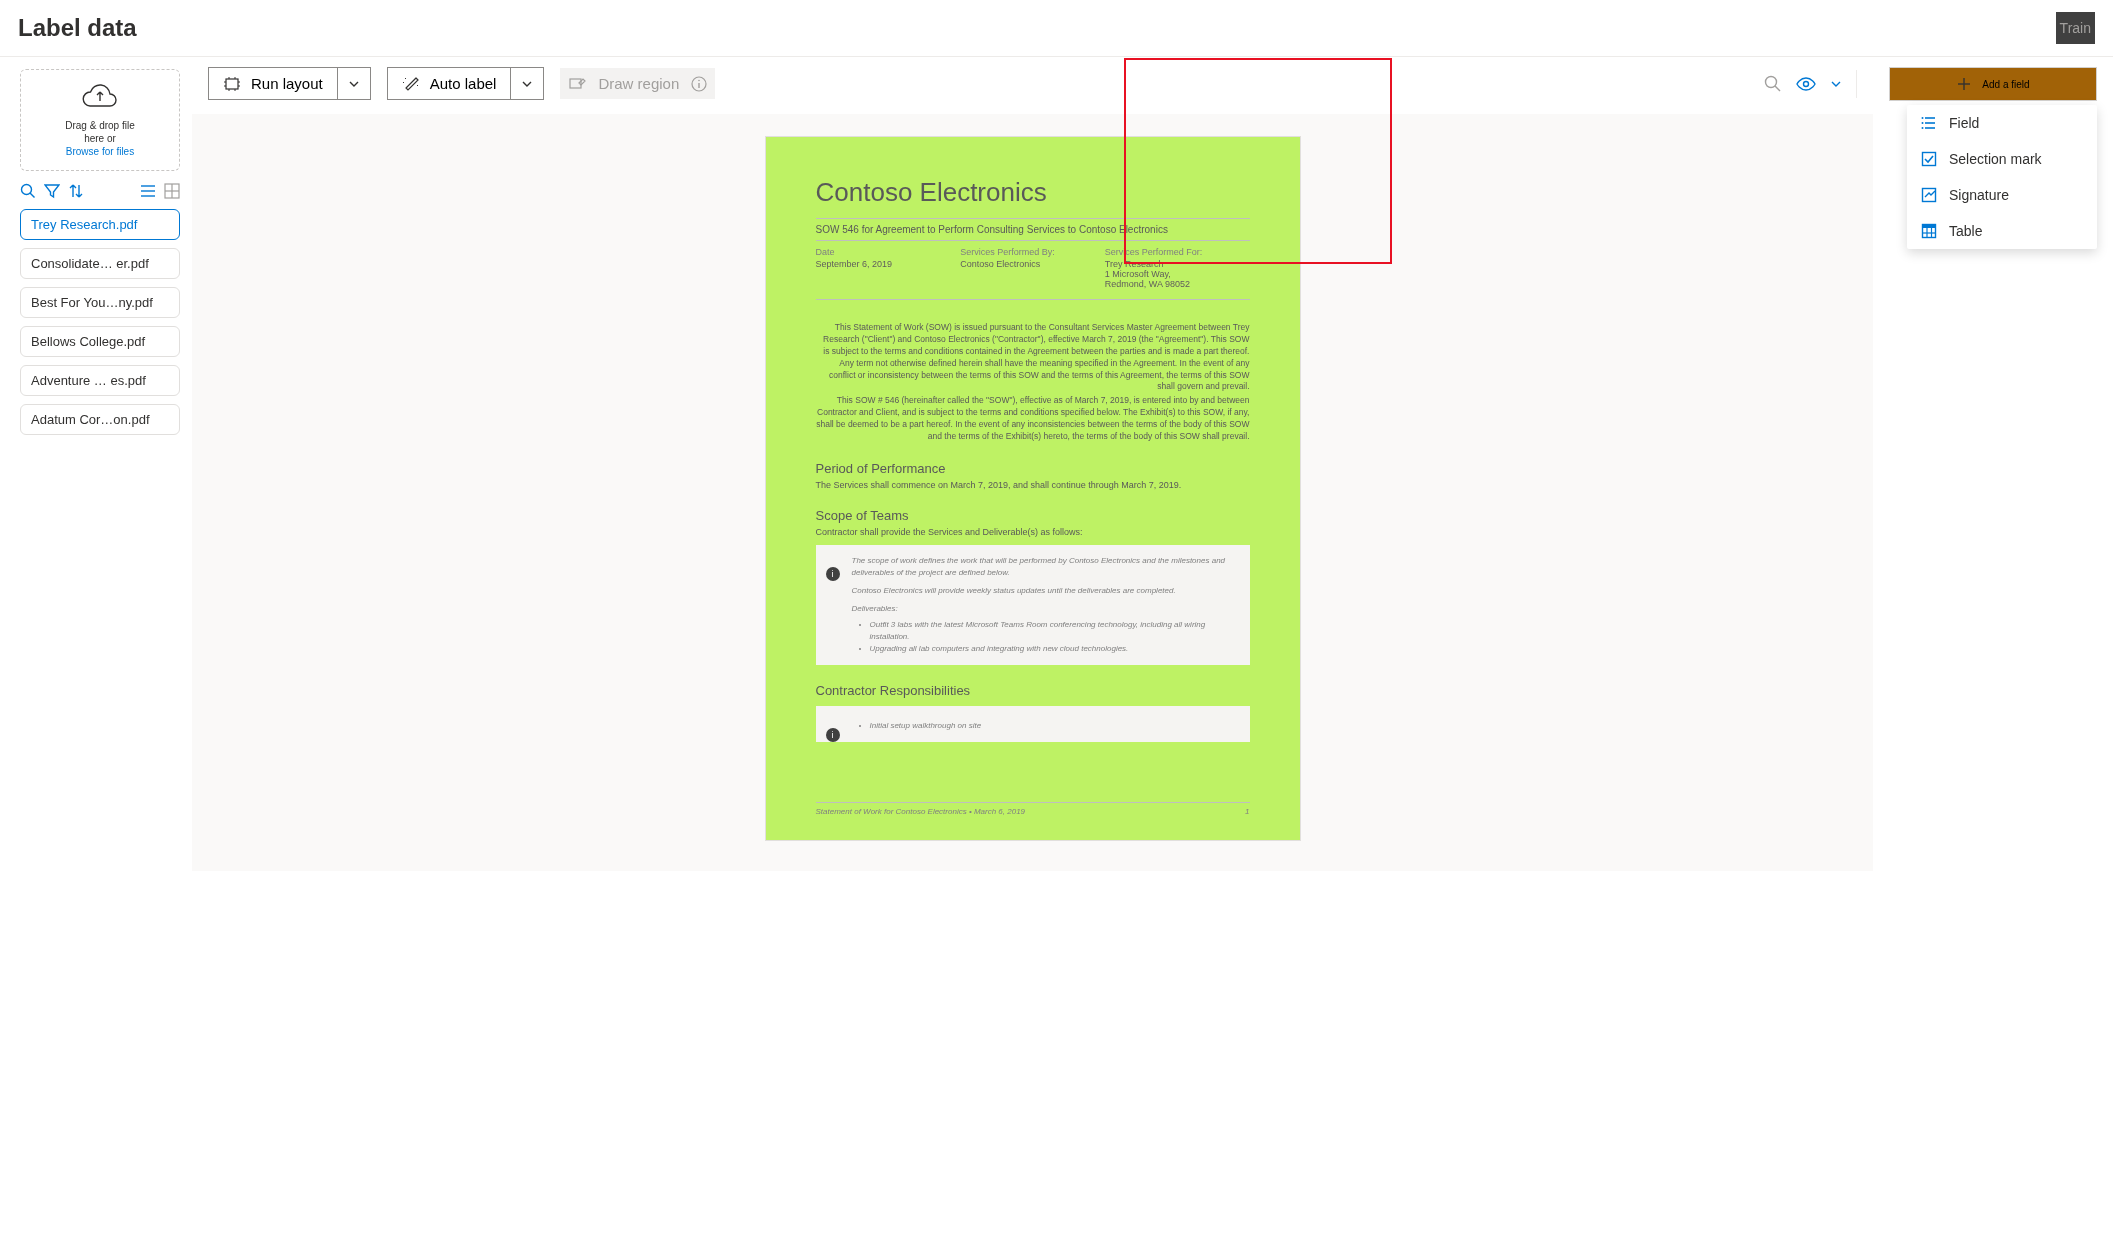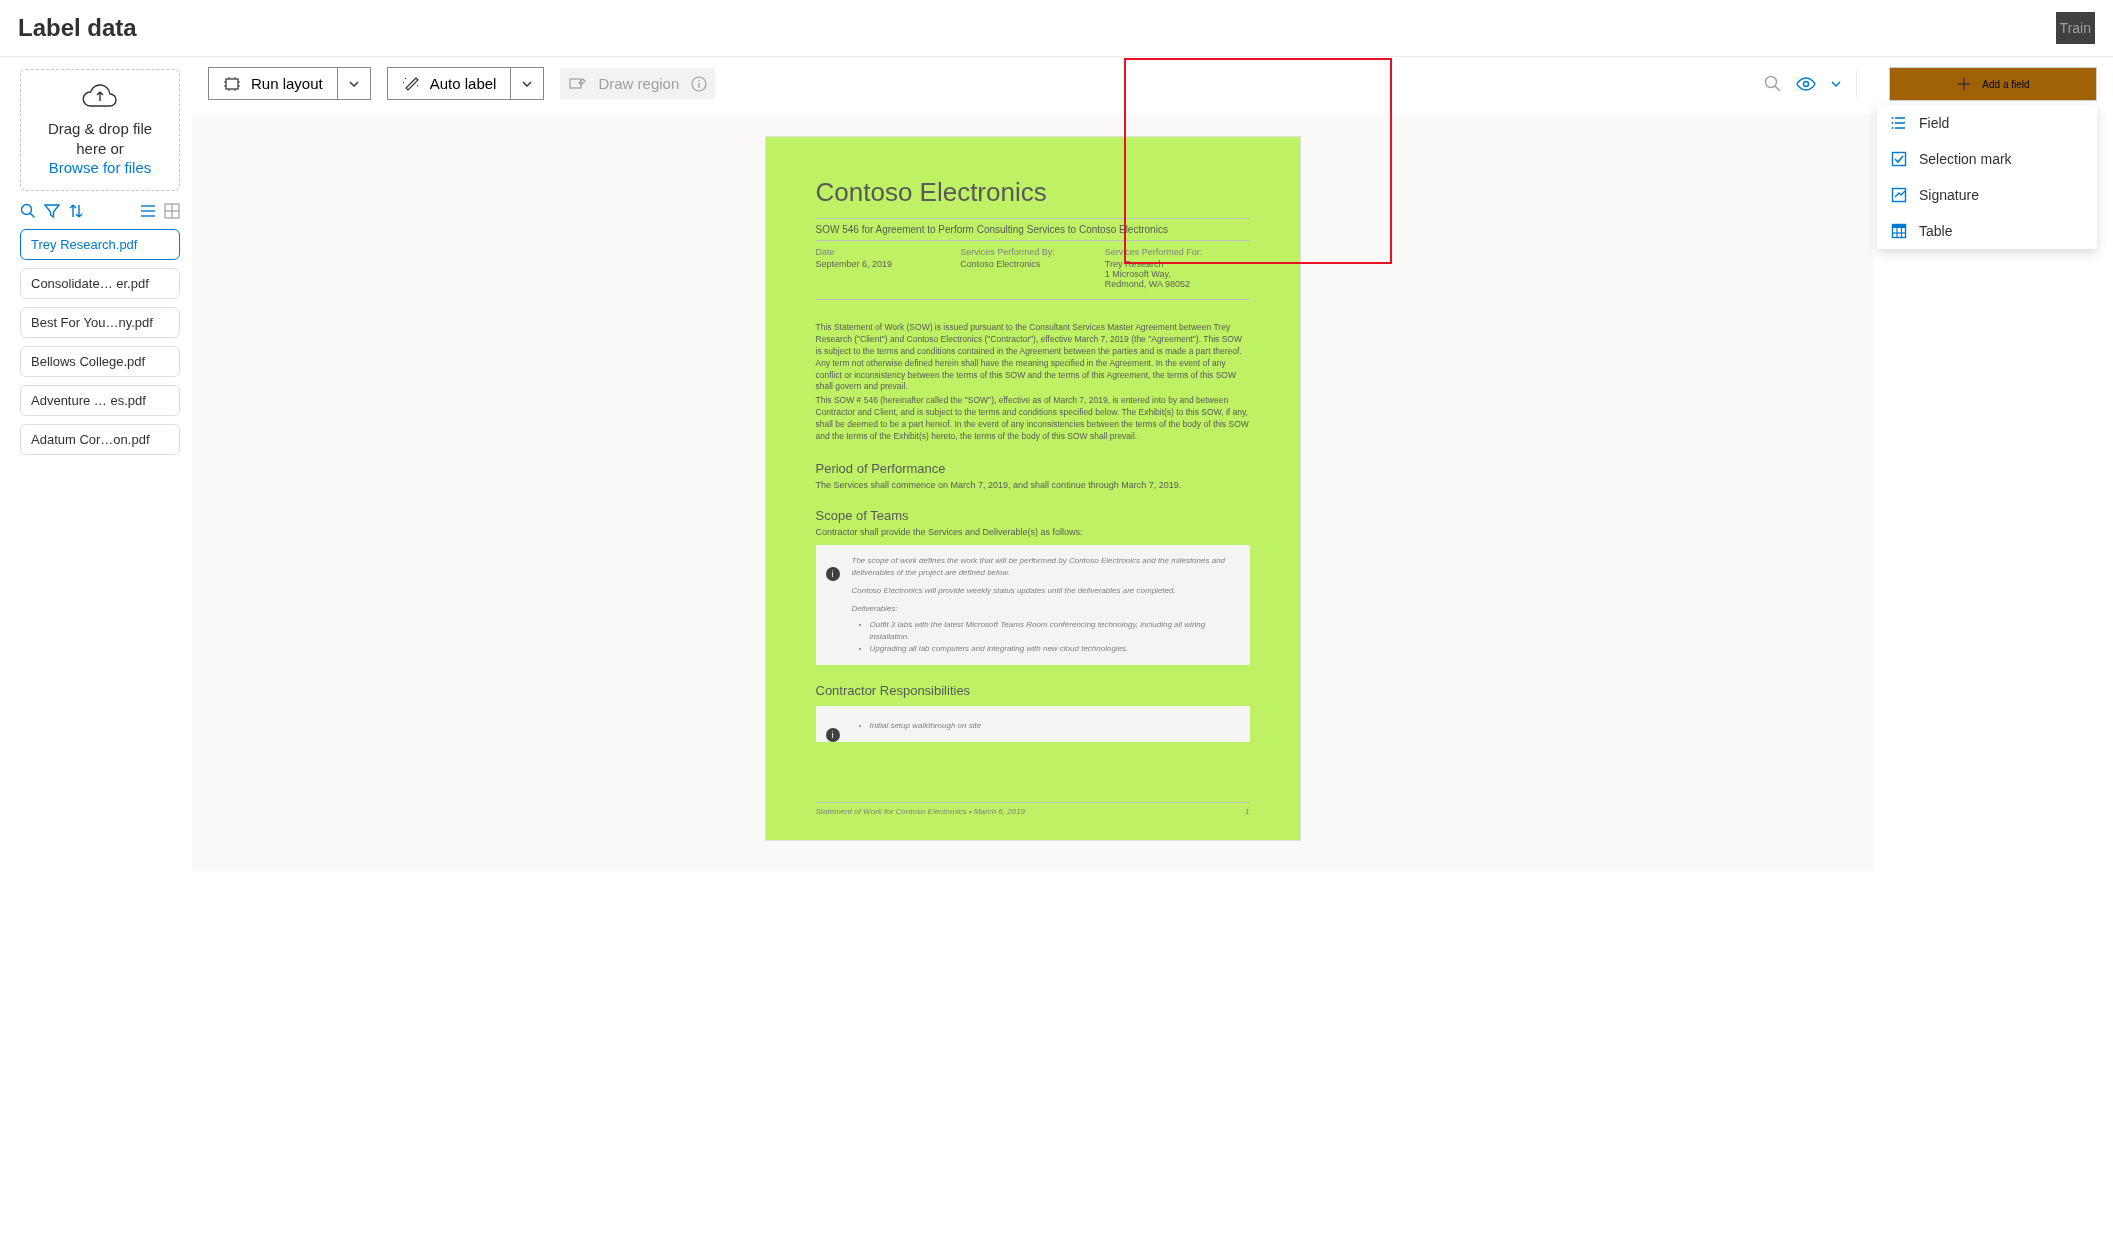--- a/index.html
+++ b/index.html
@@ -9,21 +9,21 @@
 .header h1 { font-size: 24px; font-weight: 600; }
 .train-btn { background: #404040; color: #a19f9d; border: none; padding: 8px 4px; font-size: 14px; cursor: default; }
 
 .divider { border: none; border-top: 1px solid #edebe9; }
 
 .main { display: flex; }
 
 .sidebar { width: 192px; padding: 12px 12px 0 20px; flex-shrink: 0; }
 .dropzone { border: 1.5px dashed #c8c6c4; border-radius: 6px; padding: 14px 8px 12px; text-align: center; margin-bottom: 12px; }
 .dropzone .cloud { margin: 0 auto 6px; }
-.dropzone .dz-text { font-size: 15px; color: #323130; line-height: 1.3; }
+.dropzone .dz-text { font-size: 10px; color: #323130; line-height: 1.3; }
 .dropzone .browse { color: #0078d4; cursor: pointer; }
 
 .sidebar-tools { display: flex; justify-content: space-between; align-items: center; margin: 8px 0 10px; }
 .sidebar-tools .left-icons, .sidebar-tools .right-icons { display: flex; gap: 8px; }
 .sidebar-tools svg { cursor: pointer; }
 
 .file-list { display: flex; flex-direction: column; gap: 8px; }
 .file-item { border: 1px solid #e1dfdd; padding: 7px 10px; font-size: 13px; cursor: pointer; white-space: nowrap; overflow: hidden; text-overflow: ellipsis; background: #fff; border-radius: 6px; }
 .file-item.selected { border: 1.5px solid #0078d4; color: #0078d4; }
 
@@ -37,34 +37,34 @@
 .right-tools { margin-left: auto; display: flex; align-items: center; gap: 14px; }
 .vertical-sep { width: 1px; height: 28px; background: #edebe9; }
 
 .doc-wrap { background: #faf9f8; padding: 22px 0 30px; display: flex; justify-content: center; }
 .doc { background: #bef264; width: 536px; border: 1px solid #e1dfdd; padding: 40px 50px 24px; font-family: 'Segoe UI', sans-serif; color: #605e5c; }
 .doc h2 { font-size: 26px; font-weight: 400; color: #595959; margin-bottom: 10px; }
 .doc .sow-line { font-size: 10px; color: #595959; border-top: 1px solid #bfbfbf; border-bottom: 1px solid #bfbfbf; padding: 5px 0; }
 .doc .meta { display: flex; font-size: 9px; margin-top: 6px; border-bottom: 1px solid #bfbfbf; padding-bottom: 10px; }
 .doc .meta > div { flex: 1; }
 .doc .meta .lbl { color: #808080; margin-bottom: 2px; }
-.doc .body-text { font-size: 8.5px; line-height: 1.4; margin-top: 22px; color: #595959; }
+.doc .body-text { font-size: 8.5px; line-height: 1.4; margin-top: 22px; color: #595959; text-align: right; }
 .doc h3 { font-size: 13px; font-weight: 400; color: #595959; margin-top: 18px; margin-bottom: 4px; }
 .doc .sub { font-size: 9px; color: #595959; }
 .doc .callout { background: #f5f4f2; padding: 10px 14px 10px 36px; margin-top: 8px; font-size: 8px; font-style: italic; color: #808080; position: relative; line-height: 1.5; }
 .doc .callout .info-circle { position: absolute; left: 10px; top: 22px; width: 14px; height: 14px; border-radius: 50%; background: #404040; color: #fff; font-size: 9px; text-align: center; line-height: 14px; font-style: normal; }
 .doc .callout ul { margin: 4px 0 0 18px; }
 .doc .footer { display: flex; justify-content: space-between; font-size: 8px; font-style: italic; color: #808080; margin-top: 60px; border-top: 1px solid #bfbfbf; padding-top: 4px; }
 
 .fields-pane { width: 240px; padding: 10px 16px 0; flex-shrink: 0; position: relative; }
 .add-field-btn { width: 100%; display: flex; align-items: center; justify-content: center; gap: 10px; background: #a16207; border: 1px solid #d2d0ce; padding: 8px 0; font-size: 10px; cursor: pointer; }
 
 .highlight-box { position: absolute; border: 2px solid #e81123; pointer-events: none; }
 
-.dropdown { position: absolute; top: 48px; right: 16px; width: 220px; background: #fff; box-shadow: 0 4px 12px rgba(0,0,0,0.15); border-radius: 2px; z-index: 10; }
+.dropdown { position: absolute; top: 48px; right: 16px; width: 190px; background: #fff; box-shadow: 0 4px 12px rgba(0,0,0,0.15); border-radius: 2px; z-index: 10; }
 .dropdown-item { display: flex; align-items: center; gap: 12px; padding: 10px 14px; font-size: 14px; cursor: pointer; }
 </style>
 </head>
 <body>
 
 <div class="header">
   <h1>Label data</h1>
   <button class="train-btn">Train</button>
 </div>
 <hr class="divider">

